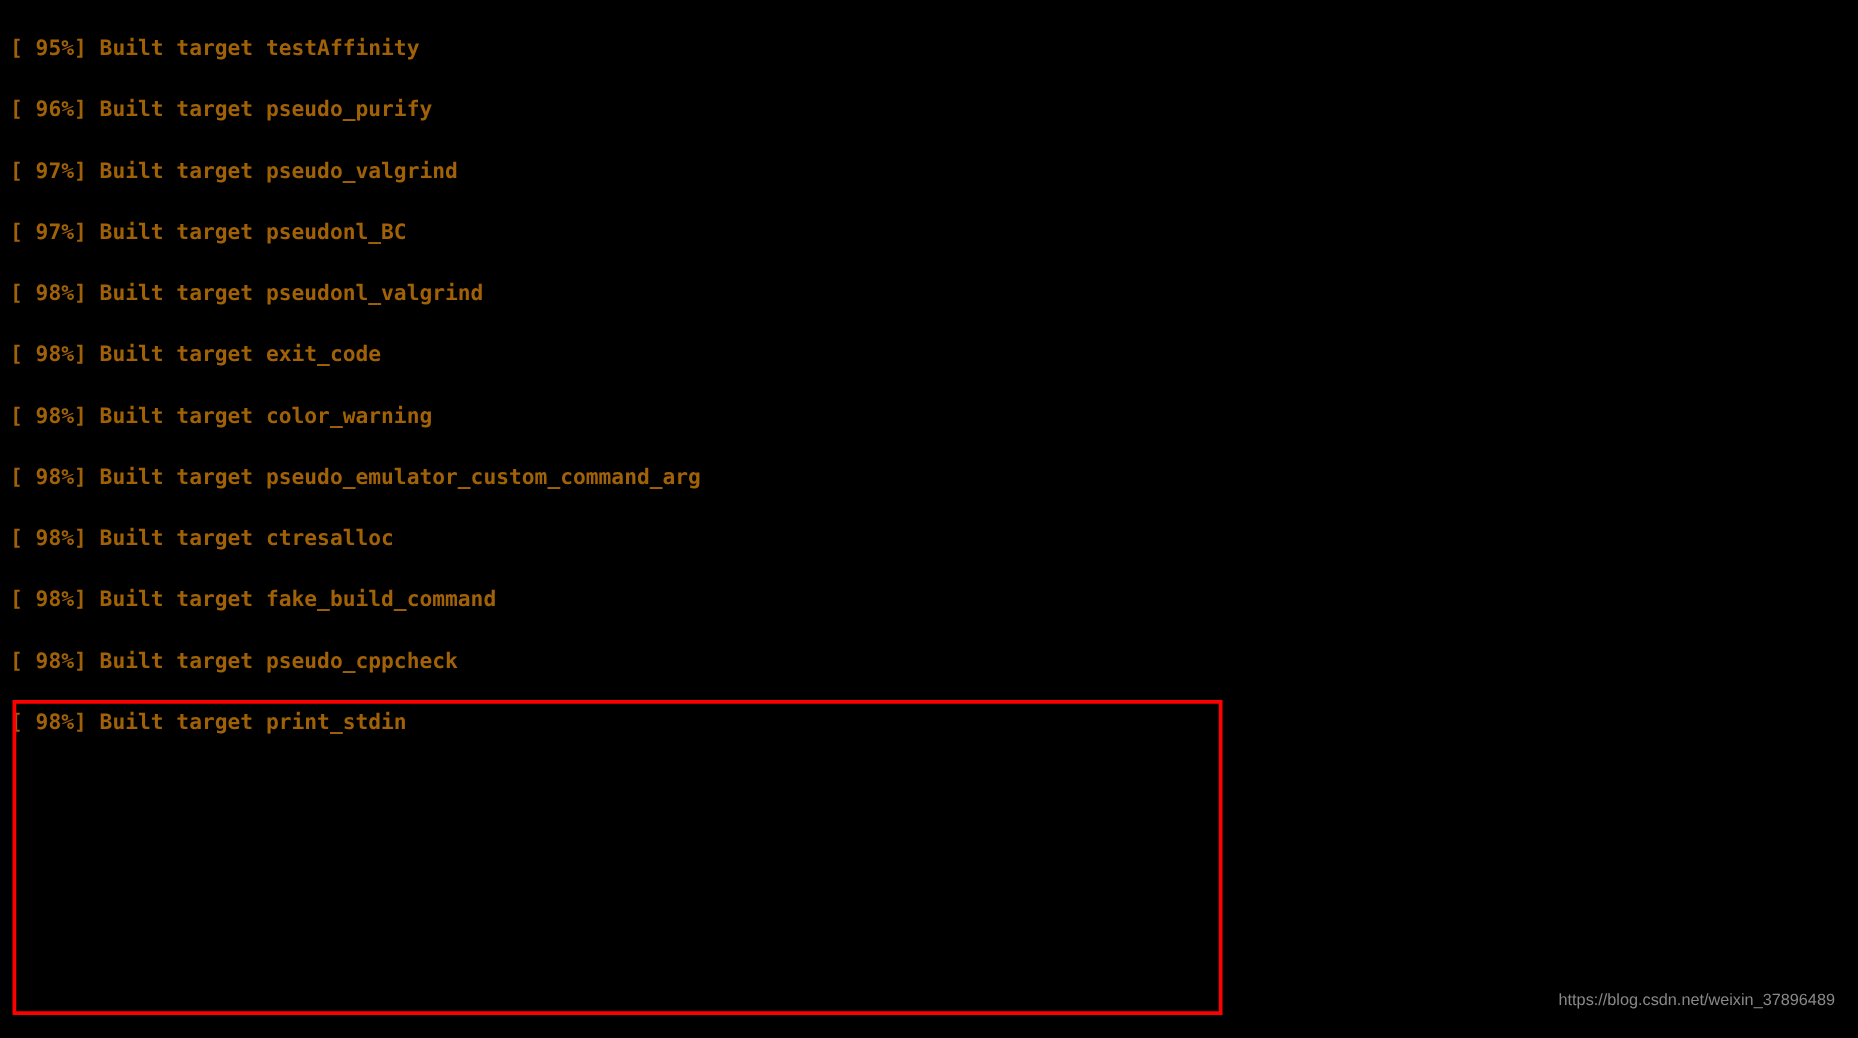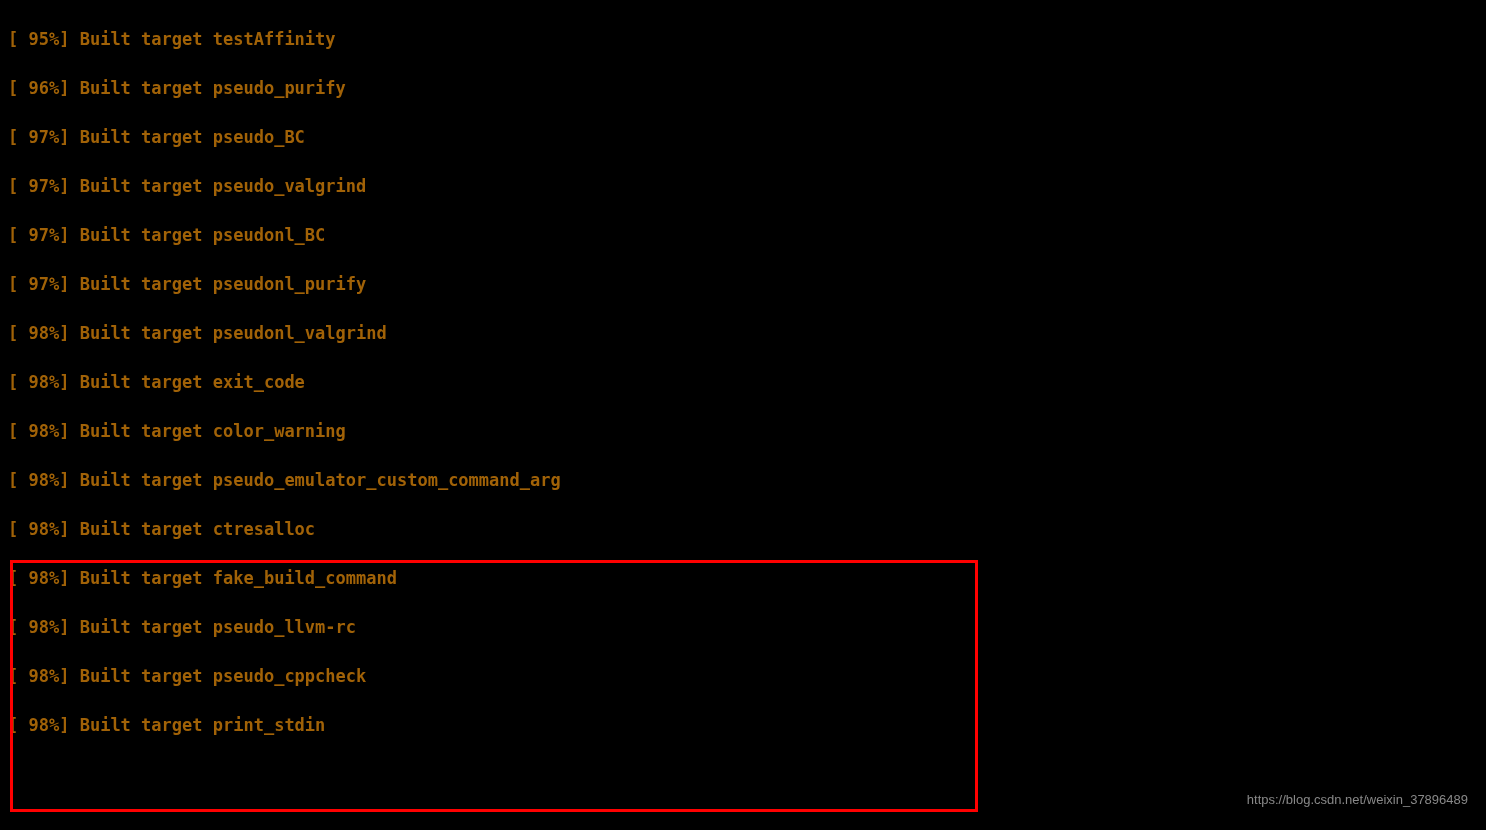--- a/index.html
+++ b/index.html
@@ -44,31 +44,28 @@
       font-weight: normal;
       font-family: Arial, sans-serif;
     }
   </style>
 </head>
 <body>
 
 <div class="terminal-output">
 <div class="build-line">[ <span>95</span>%] Built target <span>testAffinity</span></div>
 <div class="build-line">[ <span>96</span>%] Built target <span>pseudo_purify</span></div>
-<div class="build-line">[ <span>97</span>%] Built target <span>pseudo_BC</span></div>
 <div class="build-line">[ <span>97</span>%] Built target <span>pseudo_valgrind</span></div>
 <div class="build-line">[ <span>97</span>%] Built target <span>pseudonl_BC</span></div>
-<div class="build-line">[ <span>97</span>%] Built target <span>pseudonl_purify</span></div>
 <div class="build-line">[ <span>98</span>%] Built target <span>pseudonl_valgrind</span></div>
 <div class="build-line">[ <span>98</span>%] Built target <span>exit_code</span></div>
 <div class="build-line">[ <span>98</span>%] Built target <span>color_warning</span></div>
 <div class="build-line">[ <span>98</span>%] Built target <span>pseudo_emulator_custom_command_arg</span></div>
 <div class="build-line">[ <span>98</span>%] Built target <span>ctresalloc</span></div>
 <div class="build-line">[ <span>98</span>%] Built target <span>fake_build_command</span></div>
-<div class="build-line">[ <span>98</span>%] Built target <span>pseudo_llvm-rc</span></div>
 <div class="build-line">[ <span>98</span>%] Built target <span>pseudo_cppcheck</span></div>
 <div class="build-line">[ <span>98</span>%] Built target <span>print_stdin</span></div>
 
 
 
 
 
 
 
 

